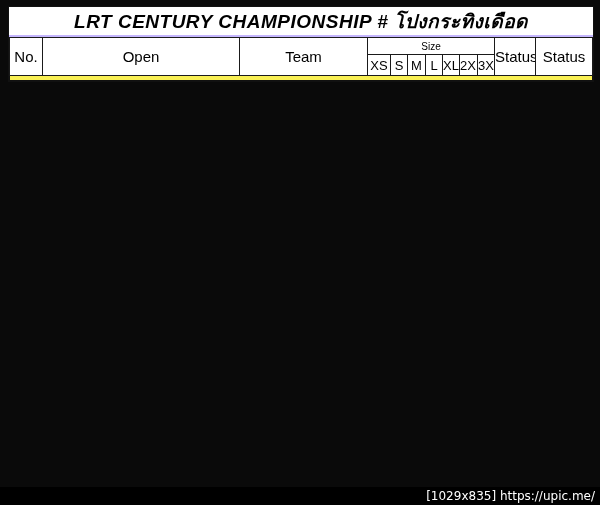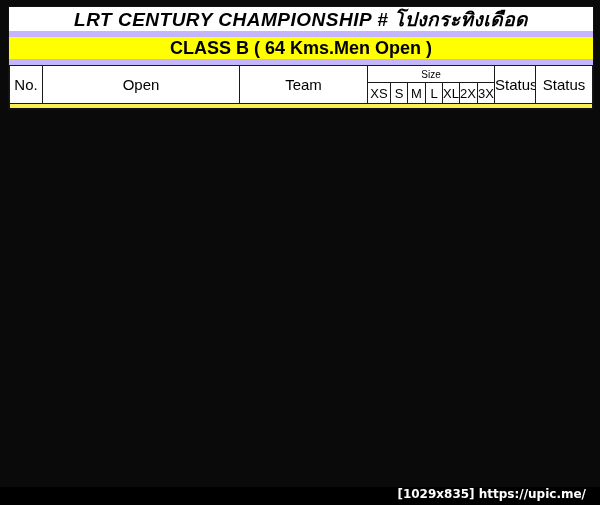--- a/index.html
+++ b/index.html
@@ -10,21 +10,21 @@
   }
   .frame {
     width:600px; height:505px;
     background:#0a0a0a;
     padding:6px 6px 0 8px;
     position:relative;
   }
   .sheet { background:#fff; border:1px solid #111; }
   .band {
     display:flex; align-items:center; justify-content:center;
-    border-bottom:6px solid #c4b5fd;
+    border-bottom:2px solid #c4b5fd;
     overflow:hidden; white-space:nowrap;
   }
   .title-band {
     height:30px; background:#fff;
     font-size:19px; font-weight:bold; font-style:italic; color:#000;
     letter-spacing:.5px;
   }
   .date-band {
     height:26px; background:#fff;
     font-size:16px; font-weight:bold; color:#000;
@@ -44,36 +44,34 @@
     color:#000;
   }
   thead th { background:#fff; font-weight:normal; }
   .h-main { font-size:15px; height:22px; }
   .h-size { font-size:10px; height:17px; }
   .h-sub  { font-size:13px; height:21px; padding:0; }
   .stub-row { height:5px; background:#F8EF53; border:1px solid #111; border-top:none; }
   .bottom-bar {
     position:absolute; left:0; right:0; bottom:0;
     height:18px; background:#000;
-    display:flex; align-items:flex-start; justify-content:flex-end;
-    padding-right:14px;
-    font-weight:bold;
+    display:flex; align-items:center; justify-content:flex-end;
+    padding-right:5px;
   }
   .watermark { color:#fff; font-size:12px; font-family:"DejaVu Sans",sans-serif; }
 </style>
 </head>
 <body>
 
 <div class="frame">
   <div class="sheet">
 
     <div class="band title-band">LRT CENTURY CHAMPIONSHIP # โปงกระทิงเดือด</div>
 
 
-    <div class="band class-band" style="background:#FFFF00;">CLASS  B  ( 64 Kms.Men Open )</div>
 
     <table class="grid">
       <colgroup>
         <col style="width:33px">
         <col style="width:197px">
         <col style="width:128px">
         <col style="width:23px">
         <col style="width:17px">
         <col style="width:18px">
         <col style="width:17px">

